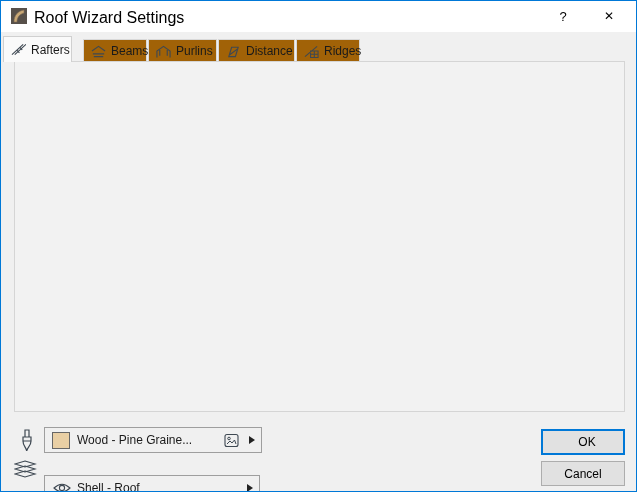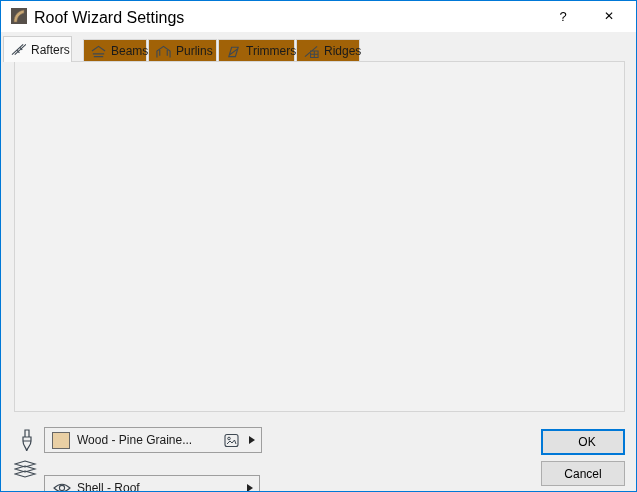--- a/index.html
+++ b/index.html
@@ -88,21 +88,21 @@
   <div class="tab" style="left:147px;width:69px;">
     <svg width="15" height="13" viewBox="0 0 16 13">
       <path d="M1 13 L1 6 L8 1 L15 6 L15 13 M4 5 L4 11 M12 5 L12 11" stroke="#3e4852" stroke-width="1.2" fill="none"></path>
     </svg>
     <span>Purlins</span>
   </div>
   <div class="tab" style="left:217px;width:77px;">
     <svg width="15" height="13" viewBox="0 0 16 13">
       <path d="M3 12 L6 2 L13 2 L10 12 Z M4 10 L12 4" stroke="#3e4852" stroke-width="1.2" fill="none"></path>
     </svg>
-    <span>Trimmers</span>
+    <span>Distance</span>
   </div>
   <div class="tab" style="left:295px;width:64px;">
     <svg width="15" height="13" viewBox="0 0 16 13">
       <path d="M1 12 L14 1 M7 6 L15 6 L15 13 L7 13 Z M11 6 L11 13 M7 9.5 L15 9.5" stroke="#3e4852" stroke-width="1.1" fill="none"></path>
     </svg>
     <span>Ridges</span>
   </div>
 
   <div class="pane"></div>
 

